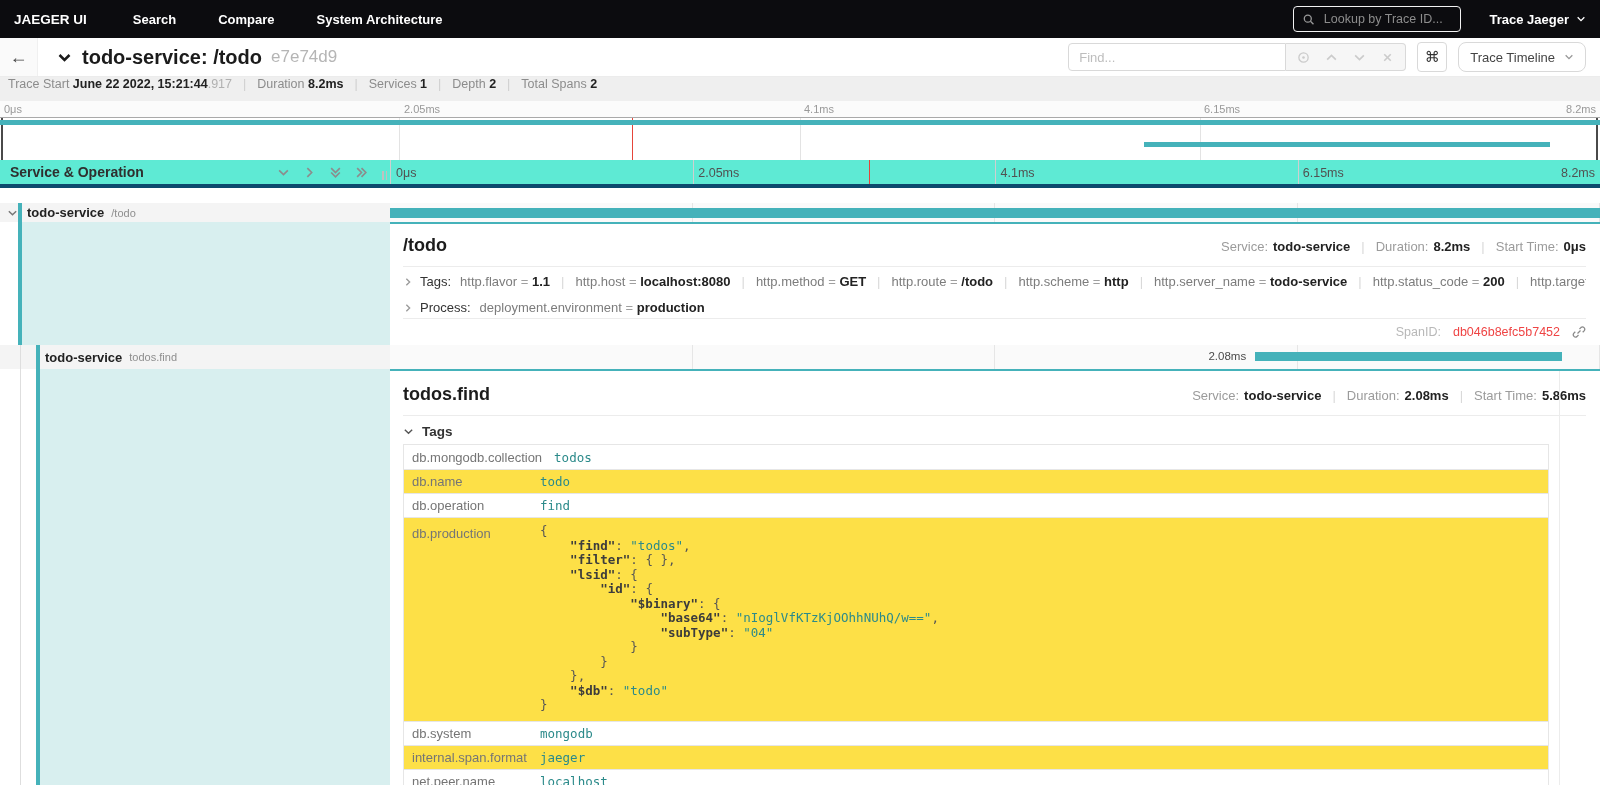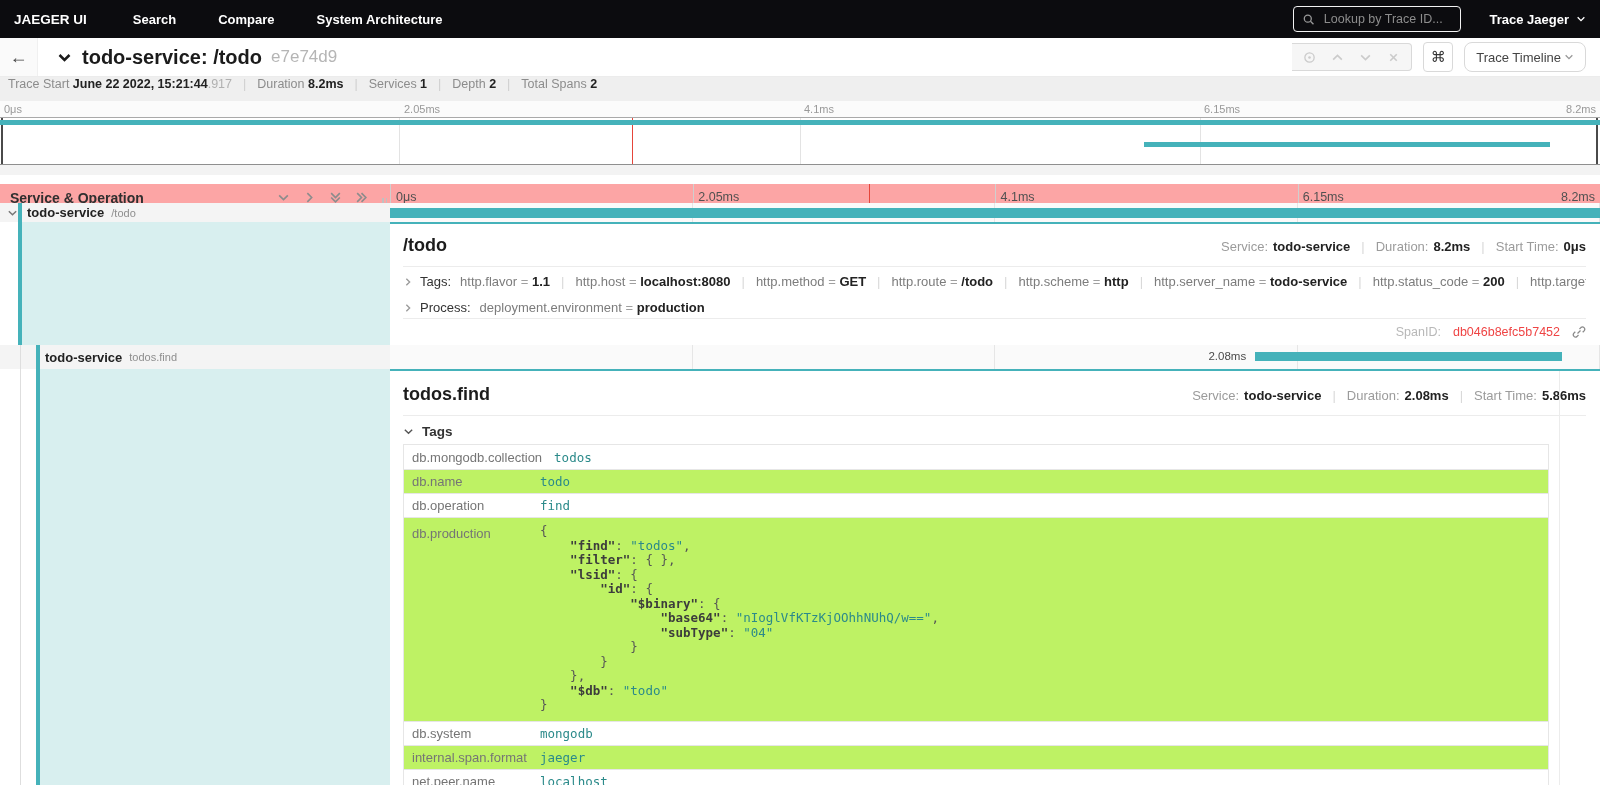--- a/index.html
+++ b/index.html
@@ -24,21 +24,21 @@
   .trace-header{top:38px;height:39px;background:#fff;border-bottom:1px solid #ececec;display:flex;align-items:center}
   .back-btn{width:38px;height:100%;display:flex;align-items:center;justify-content:center;background:#fafafa;border-right:1px solid #f0f0f0;font-size:18px;color:#444;cursor:pointer}
   .title-chev{margin:0 10px 0 19px;color:#1b1b1b;display:flex;align-items:center;cursor:pointer}
   .trace-title{font-size:20px;font-weight:bold;color:#1b1b1b}
   .trace-id{font-size:17px;color:#b5b5b5;margin-left:9px}
   .th-controls{margin-left:auto;display:flex;align-items:center;padding-right:14px}
   .find-input{width:218px;height:28px;border:1px solid #d9d9d9;border-radius:4px 0 0 4px;padding:0 10px;font-size:13px;color:#555;outline:none;font-family:inherit}
   .find-input::placeholder{color:#bdbdbd}
   .find-ext{display:flex;align-items:center;height:28px;background:#f6f6f6;border:1px solid #d9d9d9;border-left:none;border-radius:0 4px 4px 0;color:#cbcbcb;gap:15px;padding:0 11px}
   .kbd-btn{width:30px;height:30px;border:1px solid #d9d9d9;border-radius:4px;display:flex;align-items:center;justify-content:center;font-size:15px;color:#333;margin-left:11px;background:#fff;cursor:pointer}
-  .view-select{height:30px;border:1px solid #d9d9d9;border-radius:8px;display:flex;align-items:center;gap:3px;padding:0 11px;font-size:13px;color:#444;margin-left:11px;background:#fff;cursor:pointer}
+  .view-select{height:30px;border:1px solid #d9d9d9;border-radius:8px;display:flex;align-items:center;gap:9px;padding:0 11px;font-size:13px;color:#444;margin-left:11px;background:#fff;cursor:pointer}
 
   
   .summary{top:77px;height:24px;background:#efefef;display:flex;align-items:flex-start;padding:0 8px;font-size:12.5px;color:#8c8c8c}
   .sum-lbl{color:#8c8c8c}
   .sum-item b{color:#222;font-weight:bold}
   .sum-suf{color:#b0b0b0}
   .sum-sep{margin:0 11px;color:#cfcfcf}
 
   
   .minimap{top:101px;height:64px;background:#fbfbfb}
@@ -48,21 +48,21 @@
   .mini-graph{position:absolute;top:16px;bottom:0;left:0;right:0;background:#fff;border-top:1px solid #a9a9a9;border-bottom:1px solid #8f8f8f}
   .grid-cols{position:absolute;inset:0;display:flex;pointer-events:none}
   .grid-cols>div{flex:1;border-right:1px solid #e3e3e3}
   .grid-cols>div:last-child{border-right:none}
   .mini-bar{position:absolute;height:5px;background:var(--accent)}
   .cursor-line{position:absolute;top:0;bottom:0;width:1px;background:var(--cursor)}
   .scrub{position:absolute;top:0;bottom:0;width:2px;background:#4a4a4a;cursor:col-resize}
   .gap-band{top:165px;height:10px;background:#f3f3f3}
 
   
-  .tbl-header{top:184px;height:28px;background:#fca5a5;border-bottom:1px solid #0c4a6e}
+  .tbl-header{top:160px;height:28px;background:#5eead4;border-bottom:4px solid #0c4a6e}
   .th-left{position:absolute;left:0;top:0;bottom:0;width:390px;display:flex;align-items:center;padding:0 10px}
   .th-title{font-size:14px;font-weight:bold;color:#2f2f2f}
   .th-icons{margin-left:auto;display:flex;align-items:center;gap:13px;color:#8c8c8c;padding-right:12px}
   .hic{width:13px;height:13px;stroke:#8c8c8c;fill:none;stroke-width:1.5;cursor:pointer}
   .grip{position:absolute;right:3px;bottom:4px;display:flex;gap:2px}
   .grip i{width:1.5px;height:9px;background:#c0c0c0;display:block}
   .th-right{position:absolute;left:390px;right:0;top:0;bottom:0;border-left:1px solid #cfcfcf}
   .th-right .grid-cols>div{border-right:1px solid #cfcfcf}
   .th-right .grid-cols>div:last-child{border-right:none}
   .th-right .tick{position:absolute;top:6px;font-size:12.5px;color:#515151;padding-left:5px}
@@ -112,21 +112,21 @@
   .spanid-val{color:#ef4444}
   .d-div2{position:absolute;left:13px;right:14px;bottom:26px;height:1px;background:#ececec}
   .link-icn{cursor:pointer}
 
   
   .tags-hdr{display:flex;align-items:center;gap:8px;margin-top:8px;font-size:13.5px;font-weight:bold;color:#333;cursor:pointer}
   .tags-hdr .hic{stroke:#555;width:11px;height:11px}
   .kv-table{margin-top:5px;border:1px solid #e6e6e6;width:1146px;font-size:13px}
   .kv-row{display:flex;border-top:1px solid #e6e6e6;background:#fff;min-height:24px;align-items:center}
   .kv-row:first-child{border-top:none}
-  .kv-row.alt{background:#bef264}
+  .kv-row.alt{background:#fde047}
   .kv-row.tall{align-items:flex-start;padding:4px 0 6px}
   .kv-key{flex:0 0 130px;color:#757575;padding:2px 6px 2px 8px}
   .kv-row.tall .kv-key{padding-top:4px}
   .kv-val{font-family:"DejaVu Sans Mono","Liberation Mono",monospace;font-size:12.5px;color:var(--code);padding:2px 6px}
   .jline{white-space:pre;line-height:14.5px}
   .j-k{font-weight:bold;color:#3c3c3c}
   .j-s{color:var(--code)}
   .j-p{color:#555}
   .d-edge{position:absolute;right:40px;top:0;bottom:0;width:1px;background:#ececec}
 </style>
@@ -159,20 +159,21 @@
       <span>←</span>
     </span>
   <span class="title-chev">
     <svg width="15" height="15" viewBox="0 0 12 12" fill="none" stroke="#1b1b1b" stroke-width="2">
         <polyline points="2,4 6,8 10,4"></polyline>
       </svg>
   </span>
   <span class="trace-title">todo-service: /todo</span>
   <span class="trace-id">e7e74d9</span>
   <span class="th-controls">
+    <input class="find-input" placeholder="Find..." style="">
     <span class="find-ext">
       <svg width="13" height="13" viewBox="0 0 14 14" fill="none" stroke="#cbcbcb" stroke-width="1.4">
           <circle cx="7" cy="7" r="5"></circle>
           <circle cx="7" cy="7" r="1.4" fill="#cbcbcb" stroke="none"></circle>
         </svg>
       <svg class="hic" viewBox="0 0 12 12" style="stroke:#cbcbcb">
           <polyline points="2,8 6,4 10,8"></polyline>
         </svg>
       <svg class="hic" viewBox="0 0 12 12" style="stroke:#cbcbcb">
           <polyline points="2,4 6,8 10,4"></polyline>

